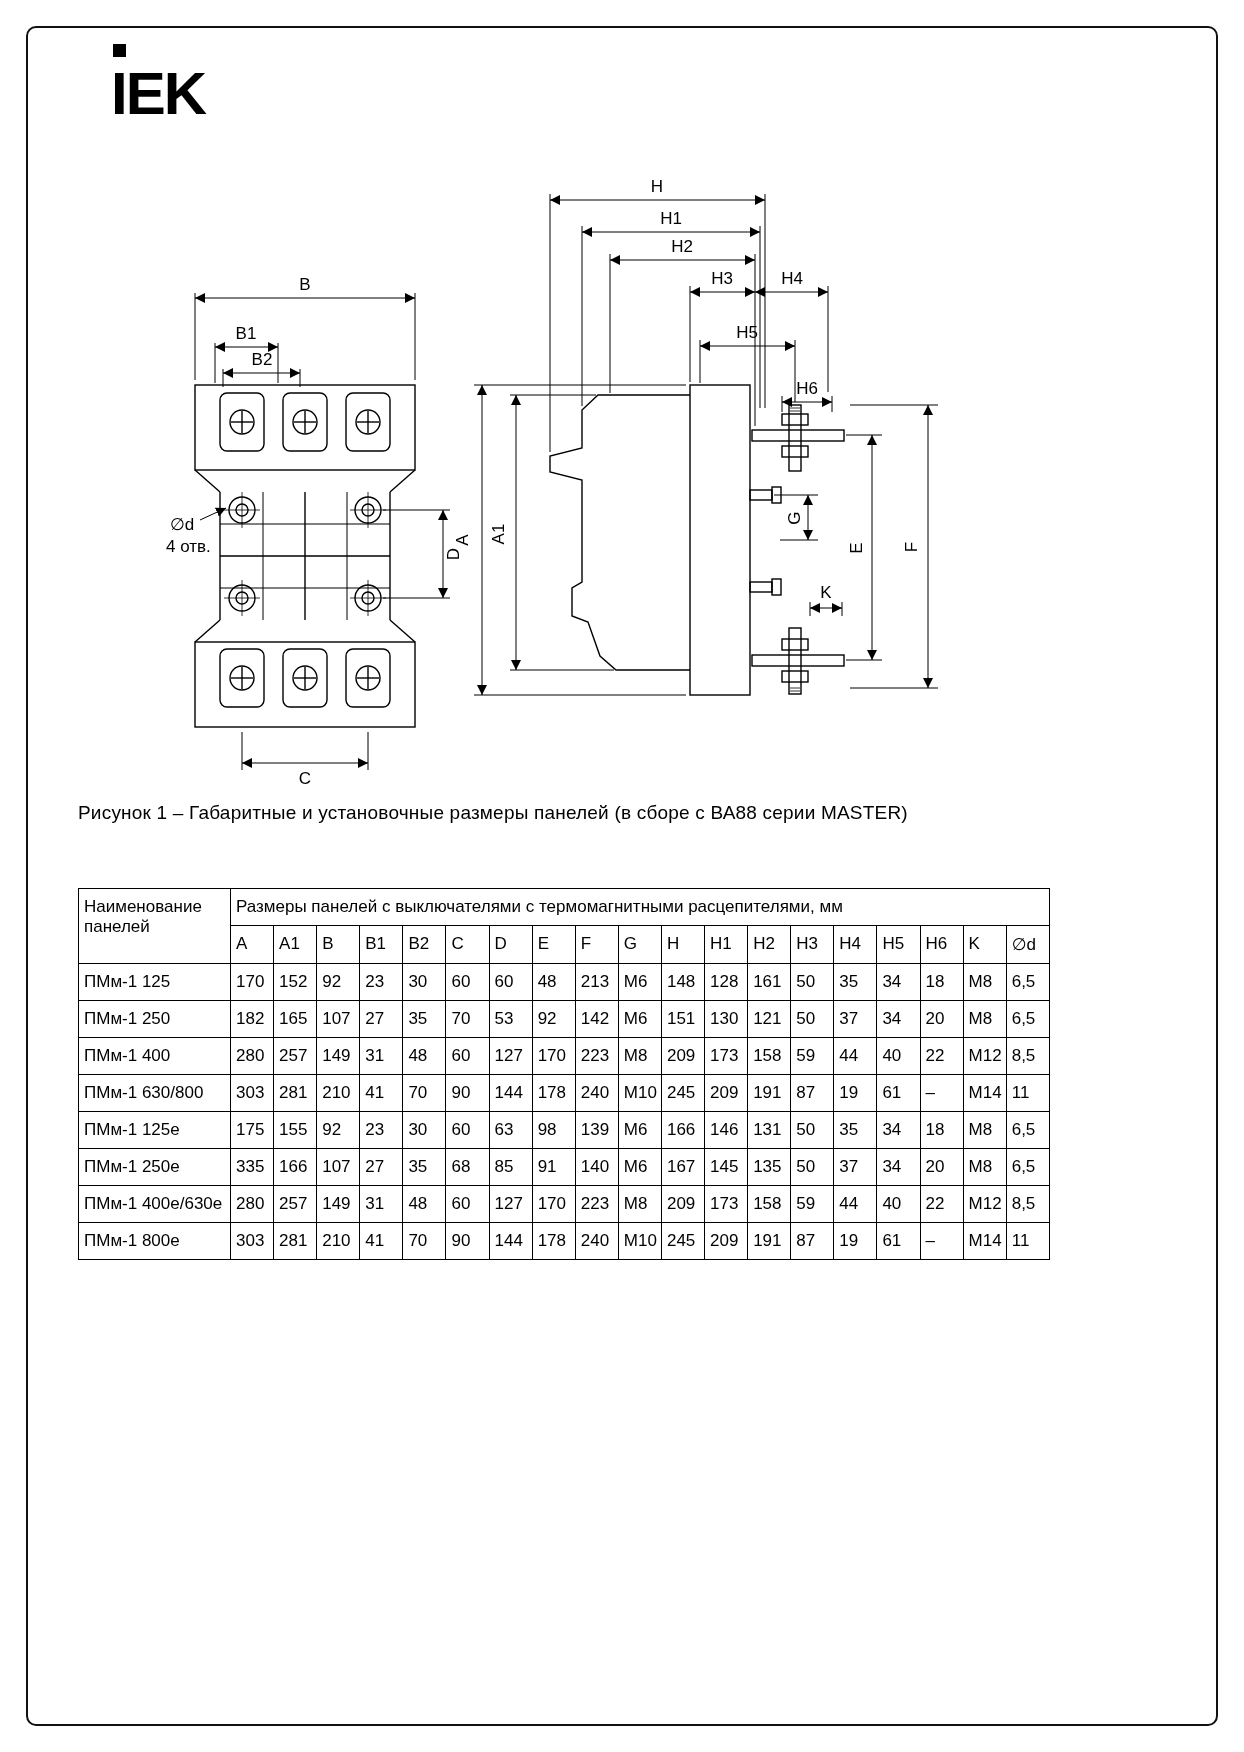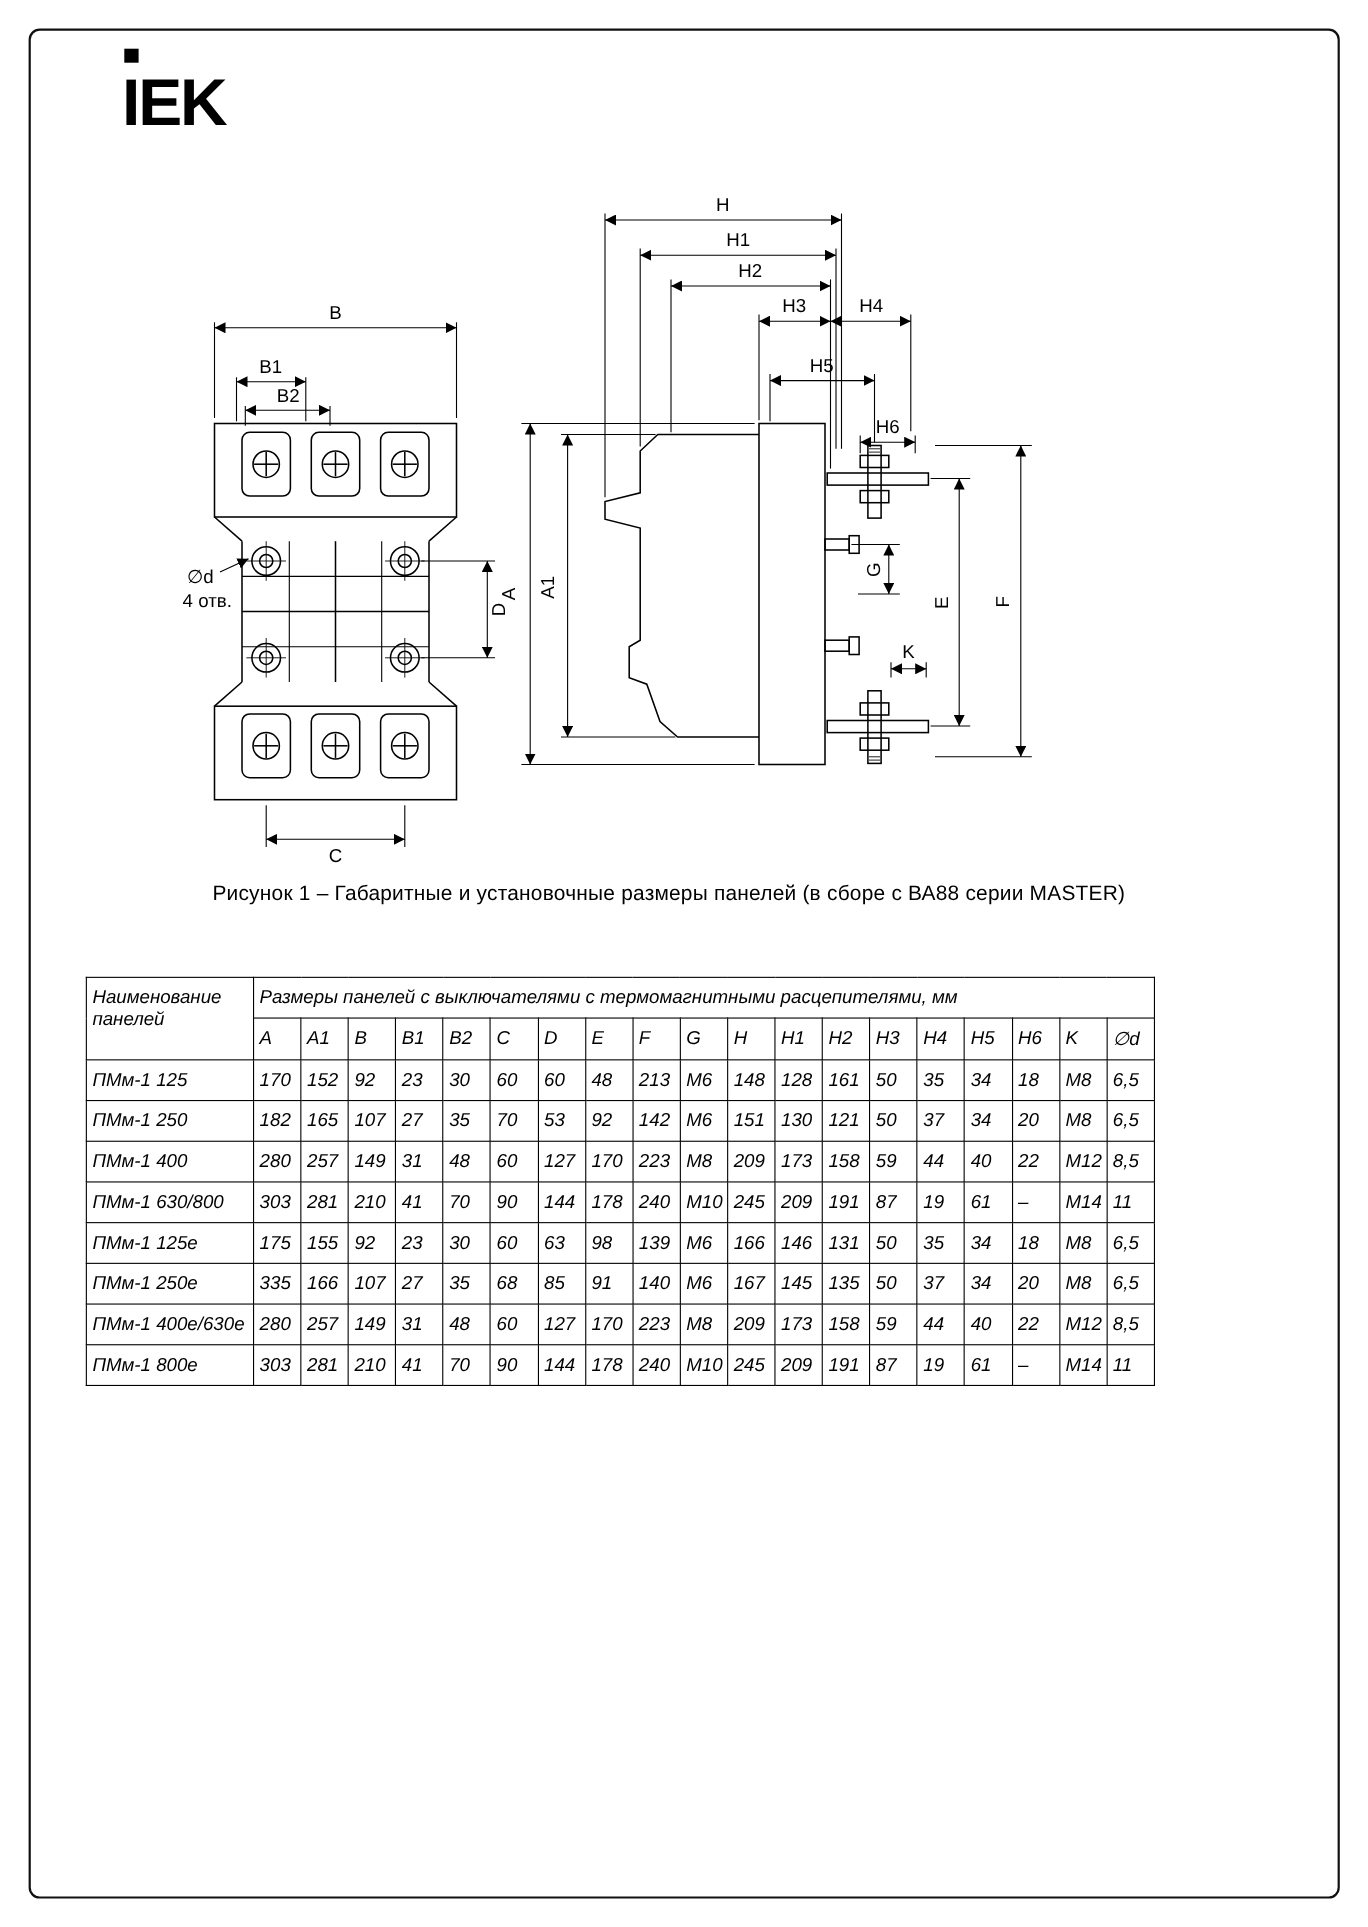--- a/index.html
+++ b/index.html
@@ -8,25 +8,25 @@
     font-family:"Liberation Sans", sans-serif; color:#000;
   }
   .page-frame {
     position:absolute; left:26px; top:26px; right:26px; bottom:26px;
     border:2px solid #111; border-radius:10px; pointer-events:none;
   }
   .logo { position:absolute; left:70px; top:44px;margin-left:41px; }
   .figure-wrap { position:absolute; left:160px; top:150px; width:910px; height:645px; }
   .caption {
     position:absolute; left:78px; top:802px; width:1060px;
-    font-size:19px; letter-spacing:0.2px;text-align:center;
+    font-size:19px; letter-spacing:0.2px;
   }
   table.dims {
     position:absolute; left:78px; top:888px; width:972px;
-    border-collapse:collapse; table-layout:fixed; font-size:17px;font-style:italic;
+    border-collapse:collapse; table-layout:fixed; font-size:17px;
   }
   table.dims th, table.dims td {
     border:1px solid #000; padding:8px 3px 8px 5px; text-align:left;
     font-weight:normal; vertical-align:top; white-space:nowrap; overflow:hidden;
   }
   table.dims th.name-hd { white-space:normal; }
   svg text { font-family:"Liberation Sans", sans-serif; font-size:17px; fill:#000; stroke:none; }
   .logo svg text { font-size:60px; font-weight:bold; letter-spacing:-2px; }
 </style>
 </head>

